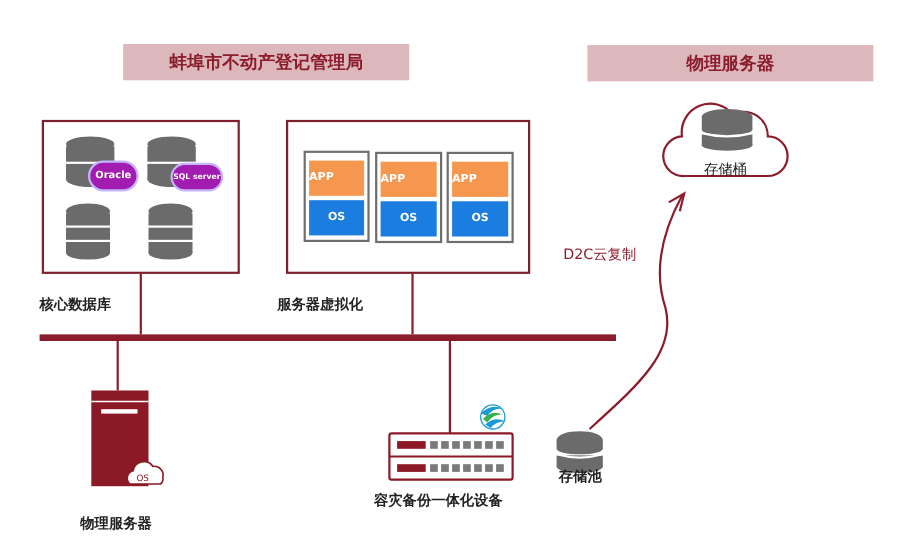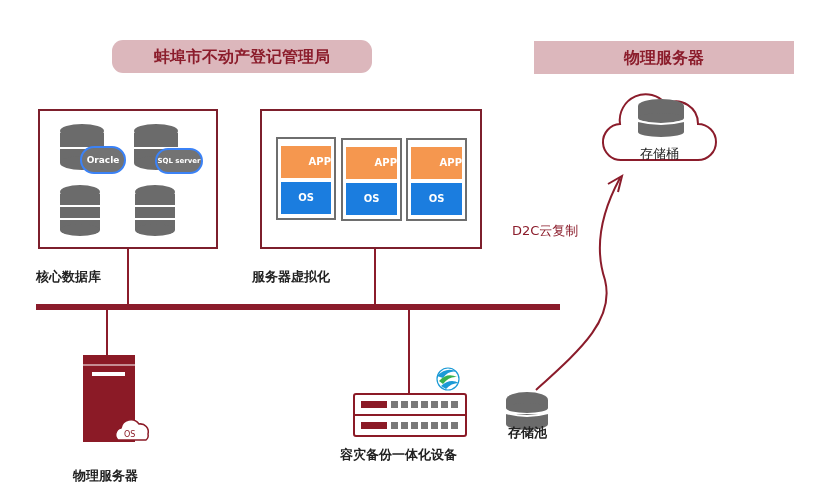--- a/index.html
+++ b/index.html
@@ -2,30 +2,30 @@
 <html><head>
 <meta charset="utf-8">
 <style>
   html,body{margin:0;padding:0;background:#fff;}
   body{width:827px;height:498px;position:relative;overflow:hidden;font-family:"DejaVu Sans","Liberation Sans",sans-serif;}
   .abs{position:absolute;}
   .banner{background:#dcb7bc;color:#8b1c2b;font-weight:bold;font-size:16px;text-align:center;line-height:33px;height:33px;}
   .box{border:2px solid #7d1f2c;box-sizing:border-box;background:#fff;}
   .label{font-size:13px;font-weight:bold;color:#222;white-space:nowrap;text-align:center;}
   .vm{border:2px solid #6e6e6e;box-sizing:border-box;background:#fff;}
-  .app{background:#f5974f;color:#fff;font-size:10px;font-weight:bold;text-align:right;}
+  .app{background:#f5974f;color:#fff;font-size:10px;font-weight:bold;text-align:left;}
   .os{background:#1b7ddf;color:#fff;font-size:10px;font-weight:bold;text-align:center;}
-  .badge{background:#737373;color:#fff;font-weight:bold;border-radius:14px;text-align:center;border:2px solid #3b82f6;}
+  .badge{background:#a21caf;color:#fff;font-weight:bold;border-radius:14px;text-align:center;border:2px solid #c4b5fd;}
   .line{background:#8b1c2b;}
   svg{overflow:visible;}
 </style>
 </head>
 <body>
 
-<div class="abs banner" style="left:112px;top:40px;width:260px;border-radius:11px;">蚌埠市不动产登记管理局</div>
+<div class="abs banner" style="left:112px;top:40px;width:260px;">蚌埠市不动产登记管理局</div>
 <div class="abs banner" style="left:534px;top:41px;width:260px;">物理服务器</div>
 
 <div class="abs box" style="left:38px;top:109px;width:180px;height:140px;"></div>
 <svg class="abs" style="left:38px;top:109px;" width="180" height="140">
 
   <g transform="translate(22,15)">
     <ellipse cx="22" cy="7" rx="22" ry="7" fill="#6b6b6b"></ellipse>
     <rect x="0" y="9" width="44" height="14" fill="#6b6b6b"></rect>
     <rect x="0" y="25" width="44" height="14" fill="#6b6b6b"></rect>
     <ellipse cx="22" cy="39" rx="22" ry="7" fill="#6b6b6b"></ellipse>

